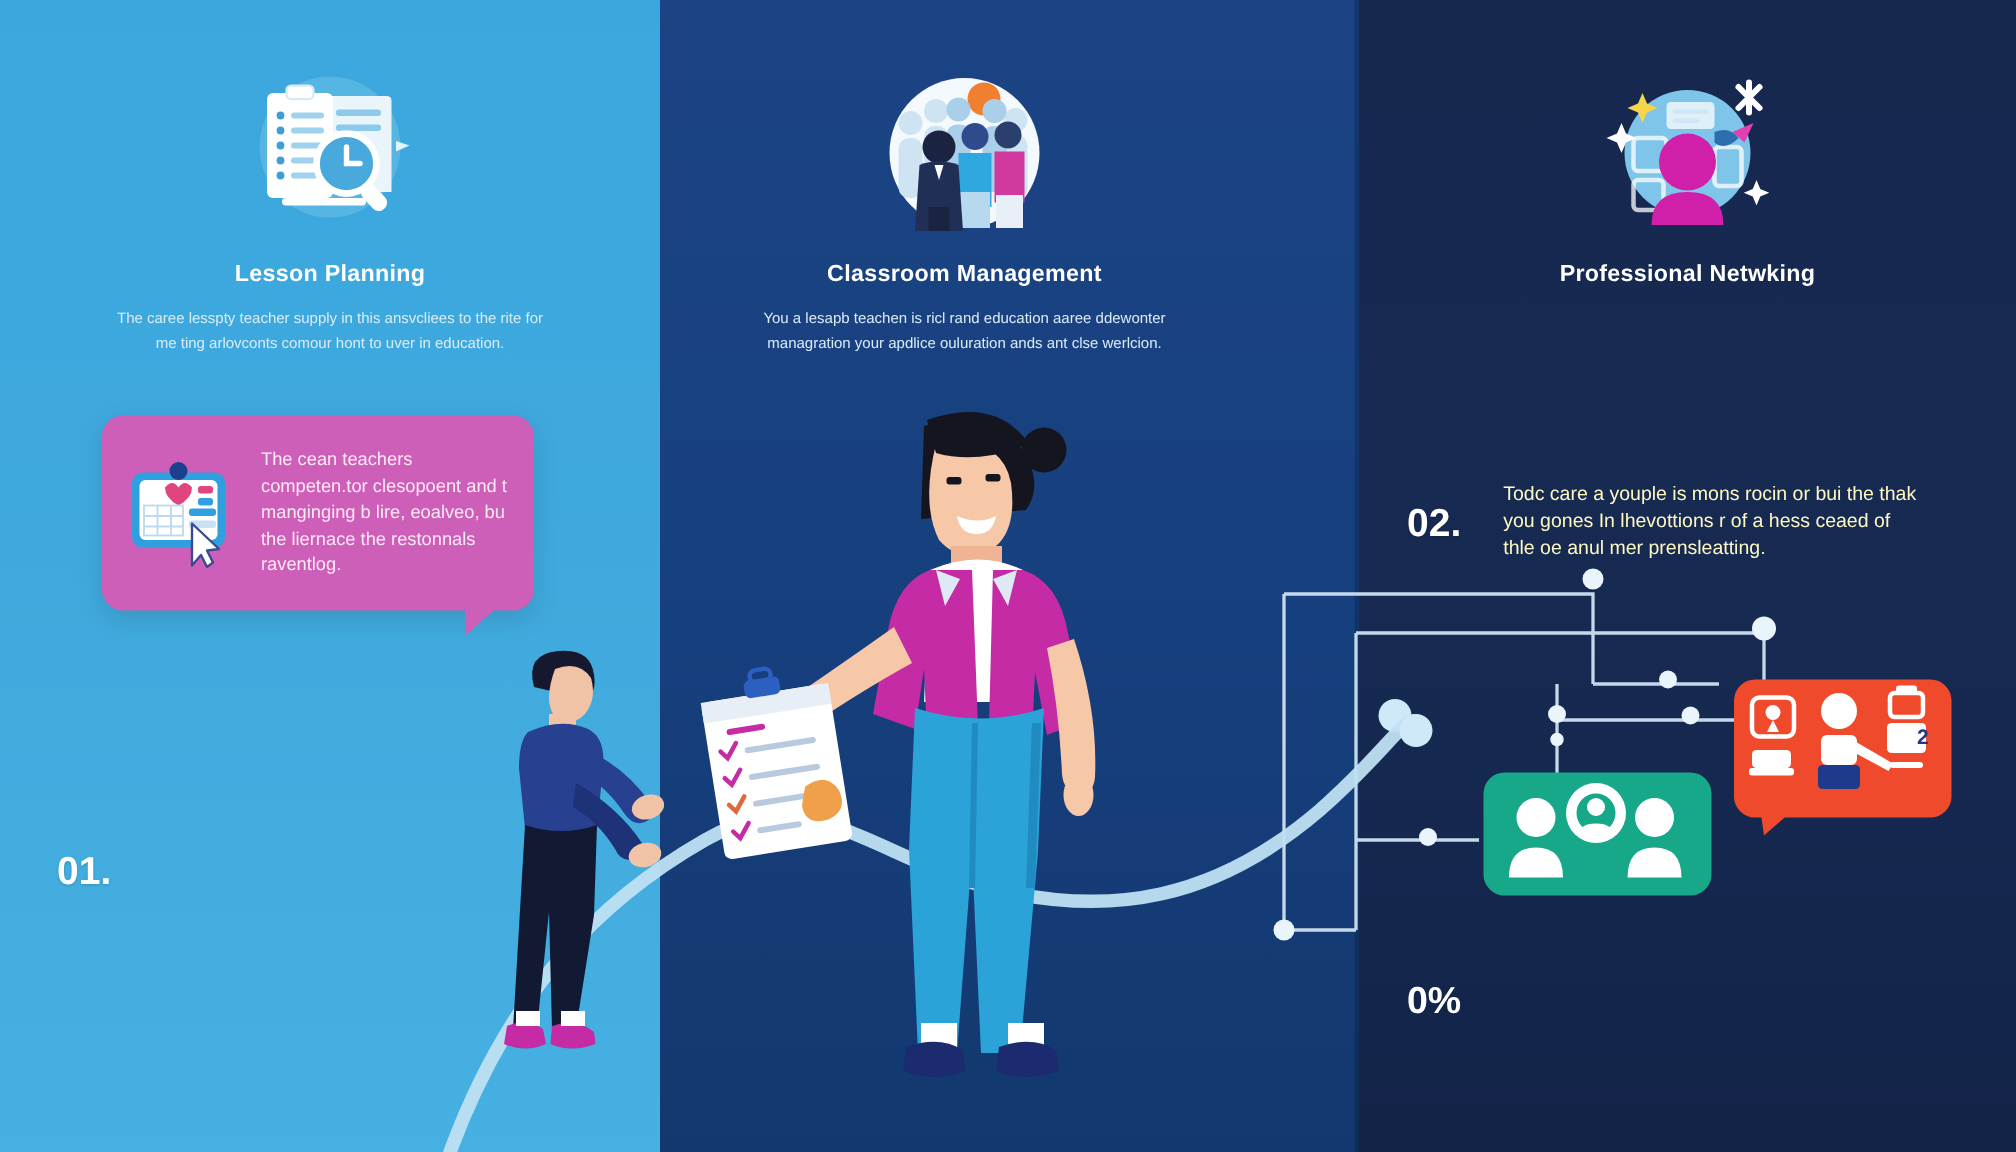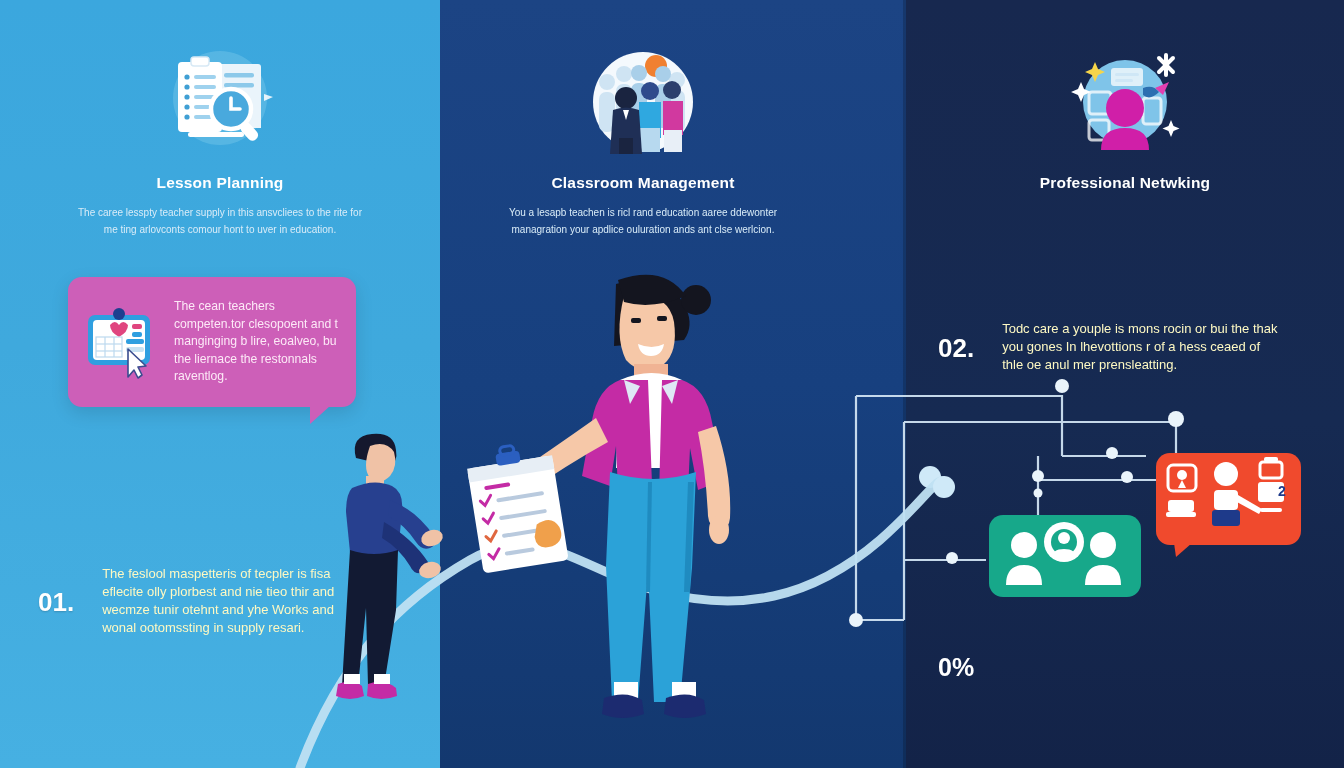--- a/index.html
+++ b/index.html
@@ -134,21 +134,20 @@
         <rect x="48" y="34" width="18" height="5" rx="2" fill="#2f9fe0"></rect>
         <rect x="48" y="42" width="18" height="5" rx="2" fill="#c7e2f3"></rect>
         <path d="M50 44 L50 72 L56 65 L60 73 L64 70 L60 62 L68 61 Z" fill="#ffffff" stroke="#3a4c8f" stroke-width="1.6" stroke-linejoin="round"></path>
       </svg>
     </div>
     <div class="co-text soft">The cean teachers competen.tor clesopoent and t manginging b lire, eoalveo, bu the liernace the restonnals raventlog.</div>
   </div>
 
   <div class="num-item" style="left:38px;top:565px;width:310px">
     <div class="num">01.</div>
-    <div class="num-text soft">The feslool maspetteris of tecpler is fisa eflecite olly plorbest and nie tieo thir and wecmze tunir otehnt and yhe Works and wonal ootomssting in supply resari.</div>
   </div>
 
   <div class="col" style="left:440px;width:406px">
     <div class="icon-wrap">
       <svg width="132" height="112" viewBox="0 0 132 112">
         <circle cx="66" cy="56" r="50" fill="#f4f9fd"></circle>
         <circle cx="79" cy="20" r="11" fill="#f08030"></circle>
         <g fill="#cfe4f3">
           <circle cx="30" cy="36" r="8"></circle>
             <rect x="22" y="46" width="16" height="40" rx="7"></rect>

